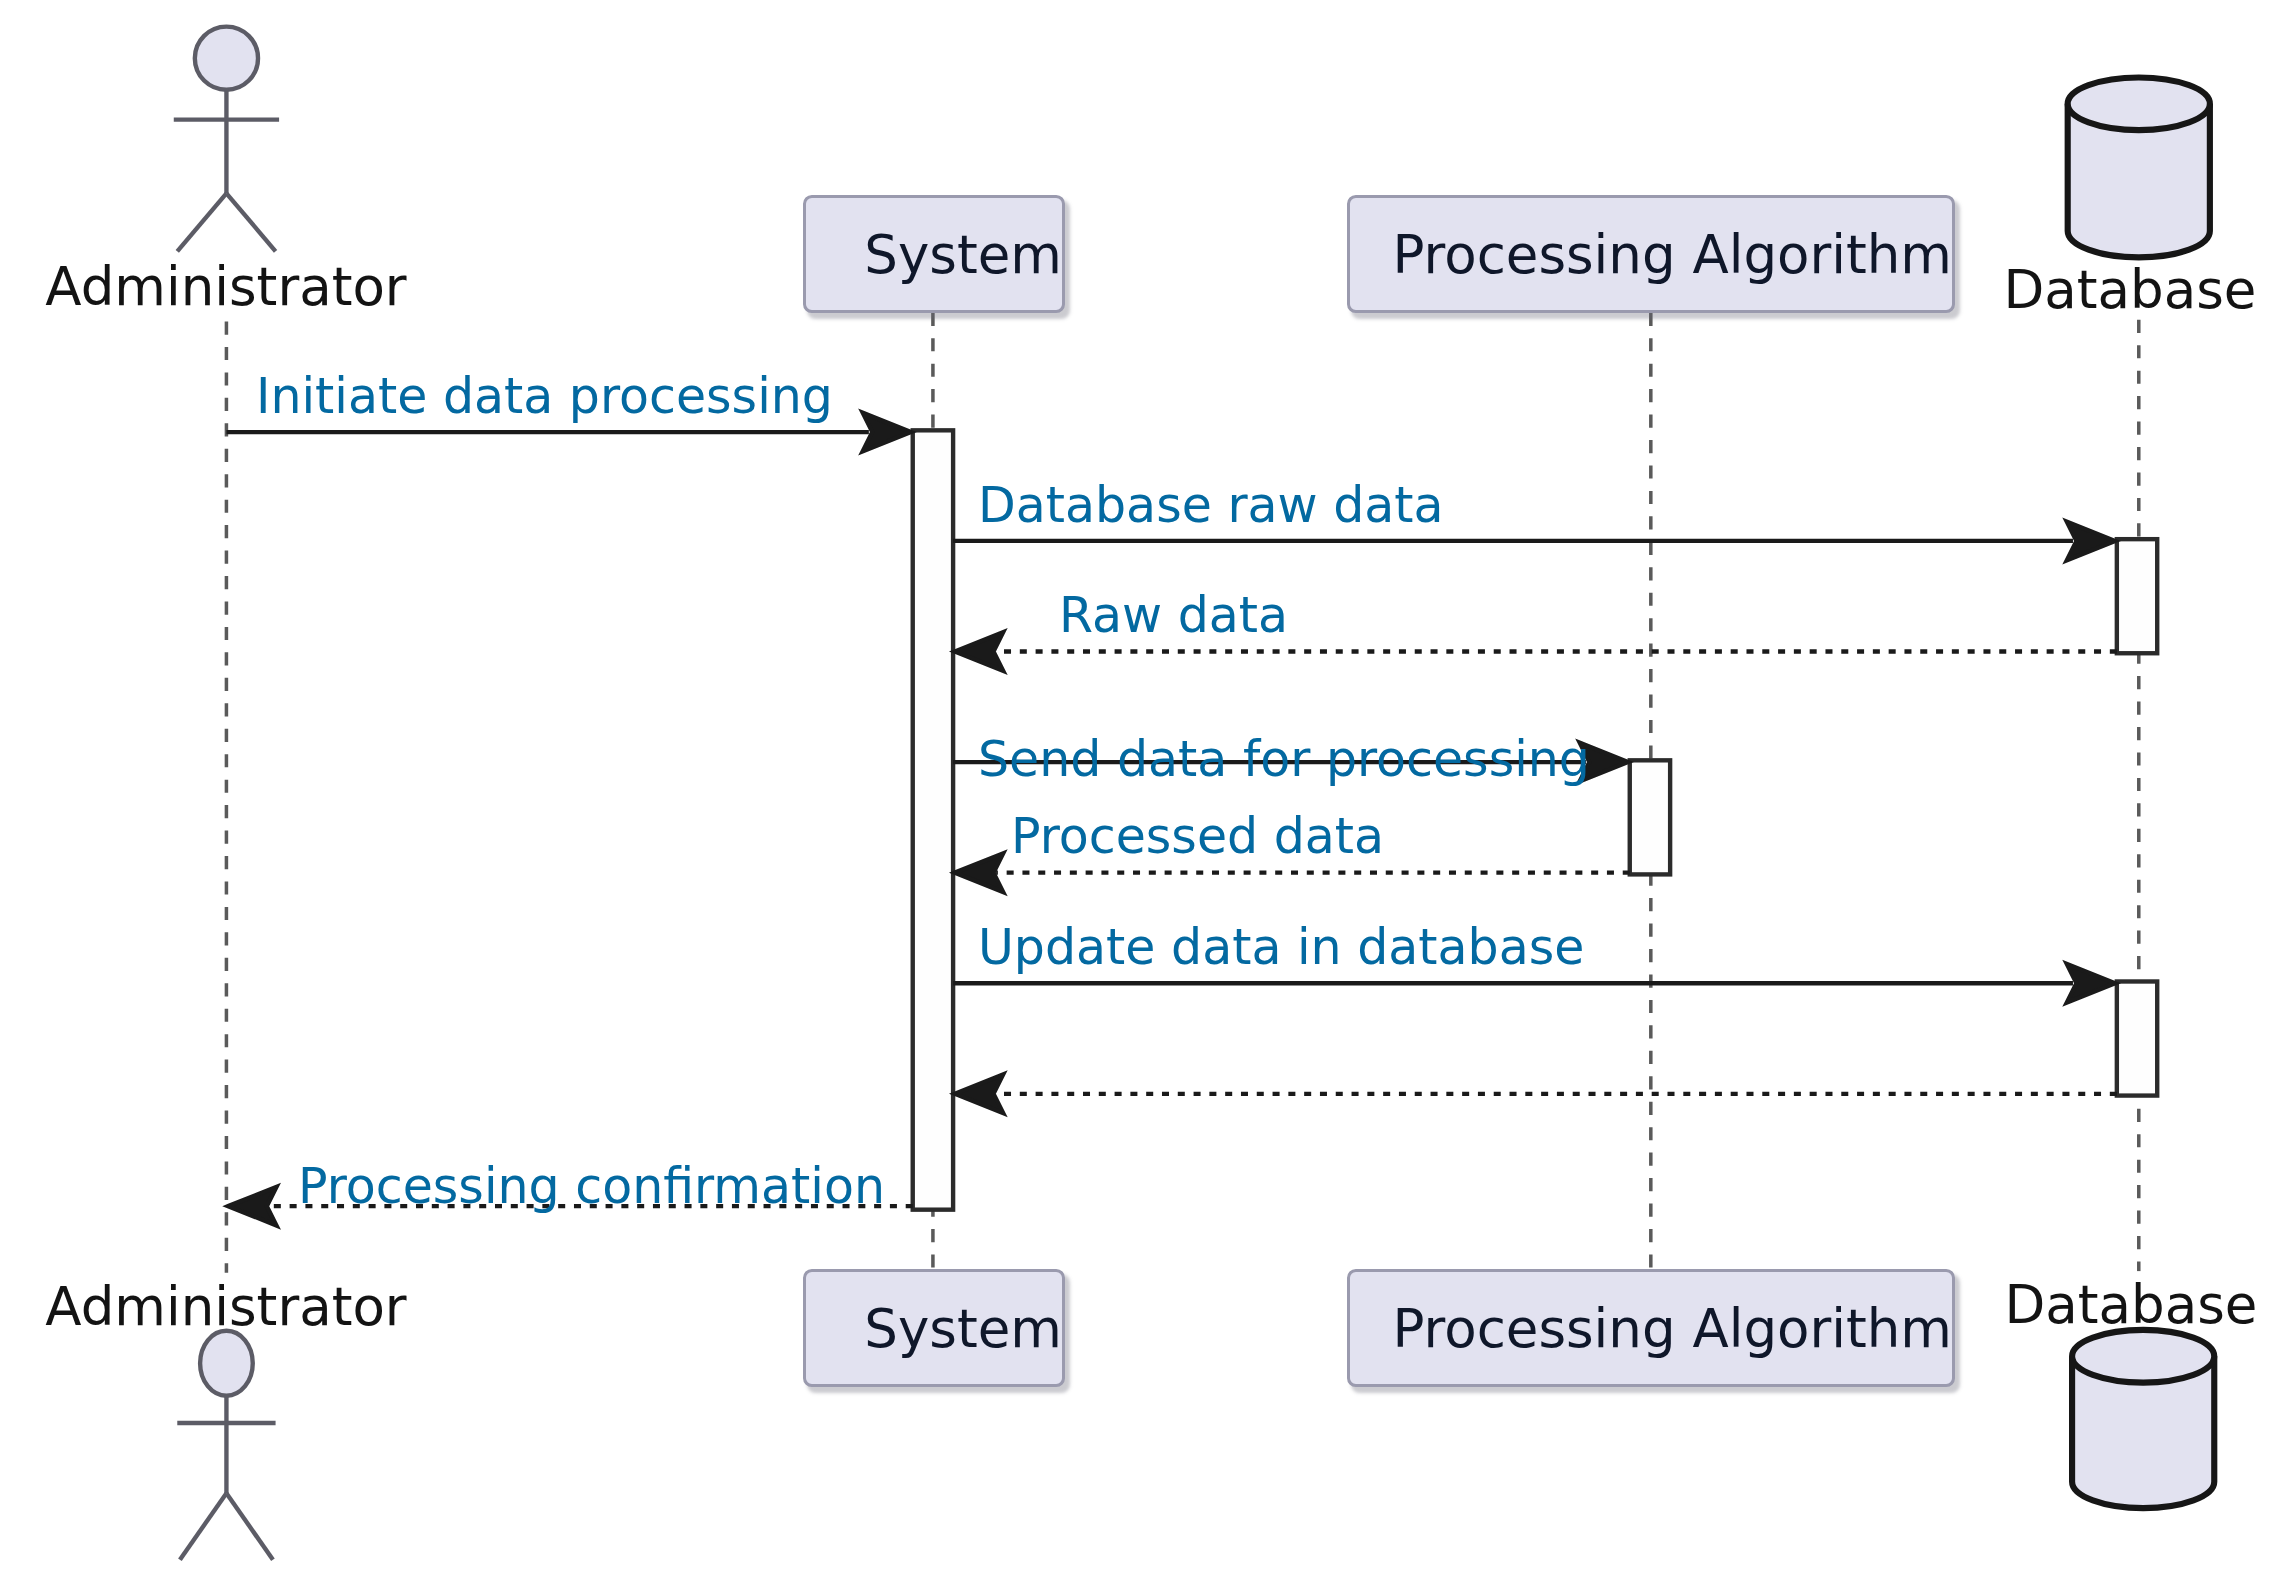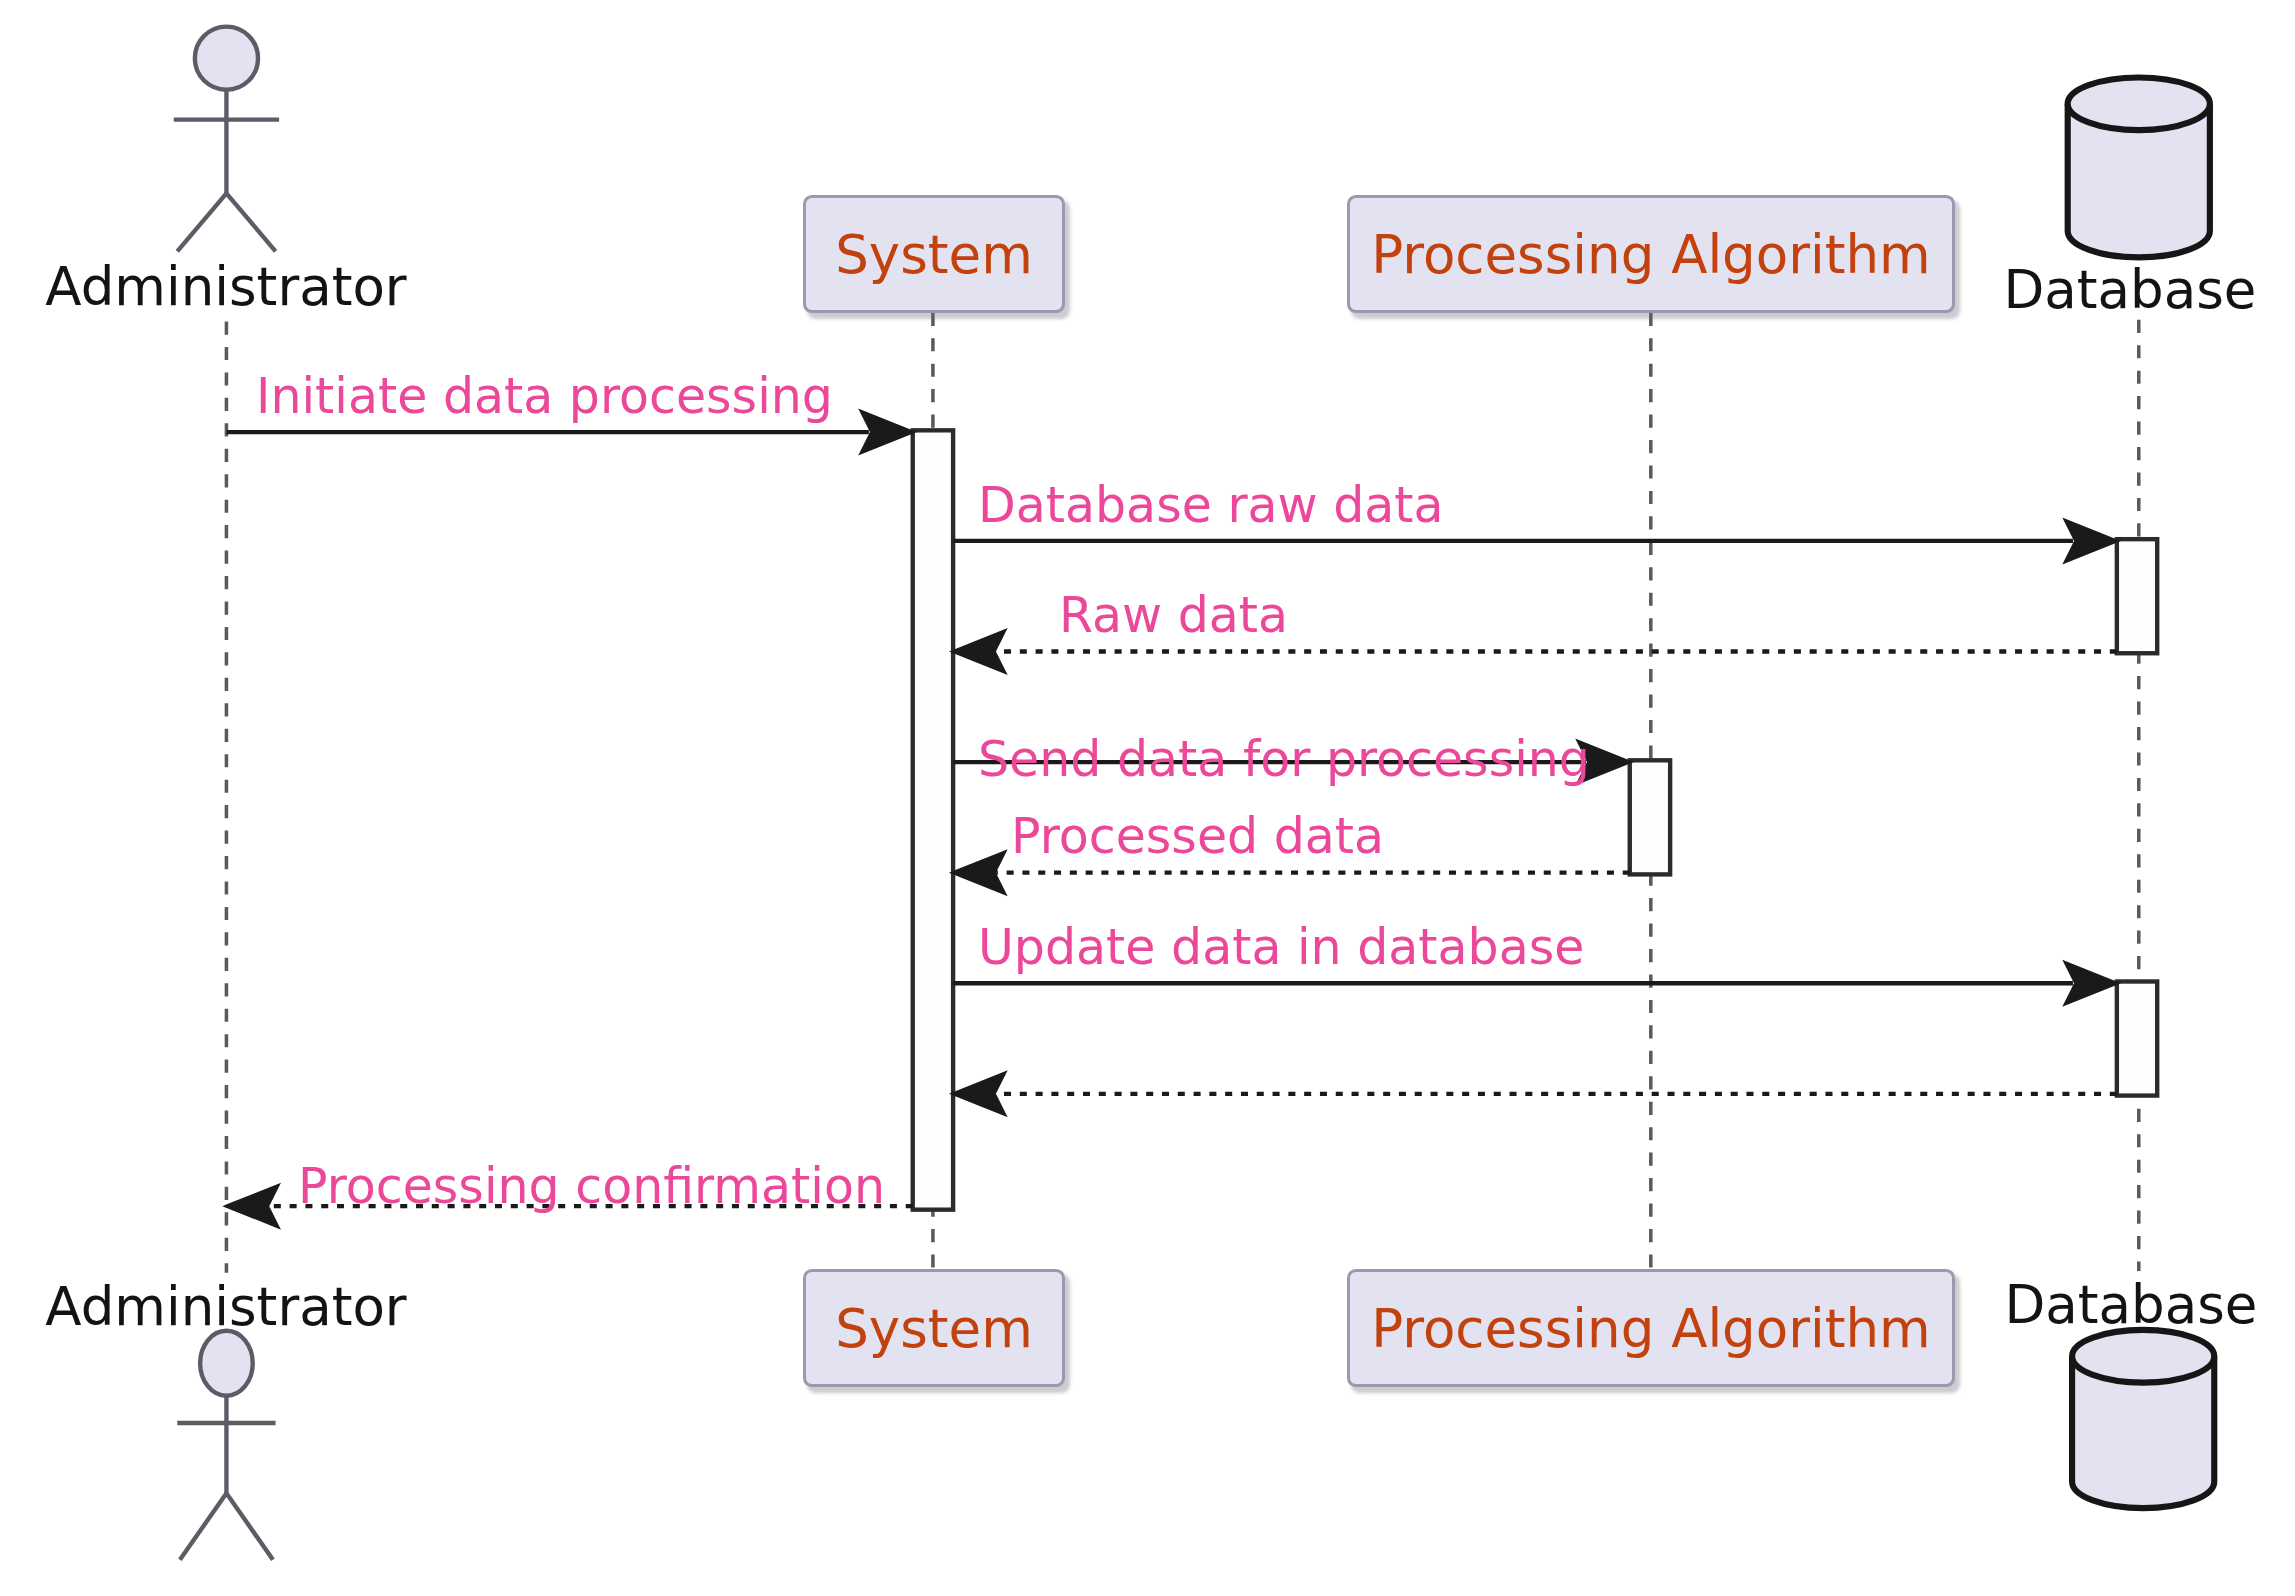--- a/index.html
+++ b/index.html
@@ -19,27 +19,27 @@
   .stage svg.gfx {
     position: absolute;
     left: 0;
     top: 0;
   }
   .participant-box {
     position: absolute;
     box-sizing: border-box;
     display: flex;
     align-items: center;
-    justify-content: center;
+    justify-content: flex-end;
     background: #E2E2F0;
     border: 3.5px solid #9A9AAE;
     border-radius: 8.8px;
     box-shadow: 4.4px 5.3px 3.5px rgba(105,105,120,0.35);
     font-size: 53px;
-    color: #c2410c;
+    color: #0f172a;
     white-space: nowrap;
   }
   .box-system-top    { left: 803px;  top: 195px;  width: 262px; height: 118px; }
   .box-pa-top        { left: 1347px; top: 195px;  width: 608px; height: 118px; }
   .box-system-bottom { left: 803px;  top: 1269px; width: 262px; height: 118px; }
   .box-pa-bottom     { left: 1347px; top: 1269px; width: 608px; height: 118px; }
   .free-label {
     position: absolute;
     transform: translateX(-50%);
     font-size: 53px;
@@ -49,21 +49,21 @@
   }
   .lbl-admin-top { left: 226px;  top: 255px; }
   .lbl-db-top    { left: 2130px; top: 258px; }
   .lbl-admin-bot { left: 226px;  top: 1275px; }
   .lbl-db-bot    { left: 2131px; top: 1273px; }
   .msg-label {
     position: absolute;
     font-size: 49px;
     line-height: 1.2;
     white-space: nowrap;
-    color: #ec4899;
+    color: #0369a1;
   }
   .m1 { left: 256px;  top: 368px; }
   .m2 { left: 978px; top: 477px; }
   .m3 { left: 1059px; top: 587px; }
   .m4 { left: 978px; top: 698px; margin-top: 33px; }
   .m5 { left: 1011px; top: 808px; }
   .m6 { left: 978px; top: 919px; }
   .m7 { left: 1011px; top: 1030px; }
   .m8 { left: 298px;  top: 1158px; }
 </style>

